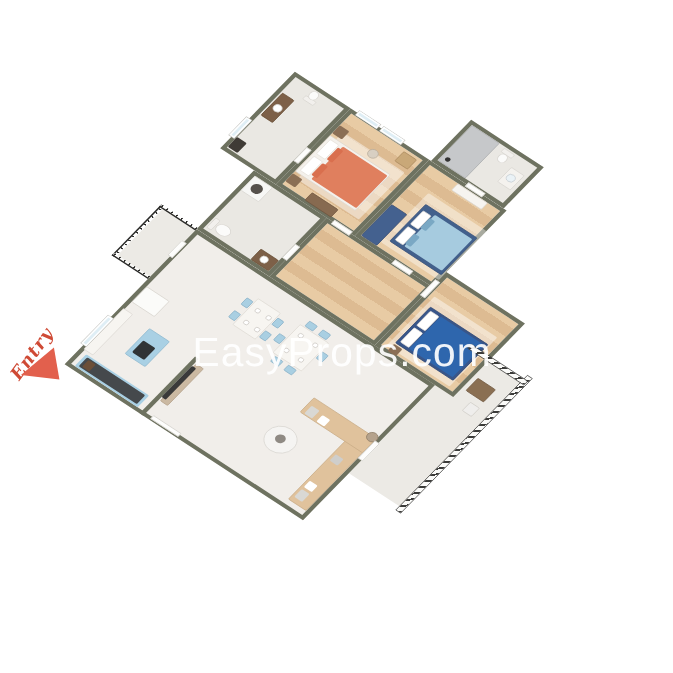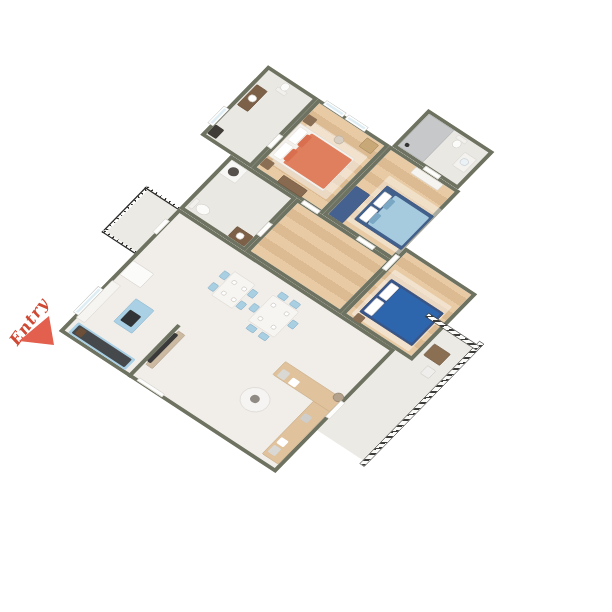--- a/index.html
+++ b/index.html
@@ -140,17 +140,18 @@
       <div class="window" style="left: 64px; top: 62px; width: 56px; height: 8px;"></div>
       <div class="window" style="left: 572px; top: 114px; width: 8px; height: 34px;"></div>
       <div class="window" style="left: 572px; top: 154px; width: 8px; height: 34px;"></div>
       <div class="window" style="left: 444px; top: 6px; width: 36px; height: 8px;"></div>
       <div class="railing-bars-h" style="left: 198px; top: 6px; width: 104px; height: 5px;"></div>
       <div class="railing-bars-v" style="left: 198px; top: 6px; width: 5px; height: 60px;"></div>
       <div class="railing-bars-v" style="left: 297px; top: 6px; width: 5px; height: 60px;"></div>
       <div class="railing-hatch" style="left: 112px; top: 543px; width: 276px; height: 9px;"></div>
       <div class="railing-hatch" style="left: 372px; top: 456px; width: 9px; height: 94px;"></div>
     </div>
+  <div class="watermark" style="color: rgba(255, 255, 255, 0.92);">EasyProps.com</div>
   <div class="entry-label" style="color: rgb(207, 74, 53);">Entry</div>
   <svg class="entry-arrow" width="40" height="36" viewBox="0 0 40 36">
     <polygon points="1,27 31,2 36,31" fill="#e2604d"></polygon>
   </svg>
 </div>
 
 </body></html>

